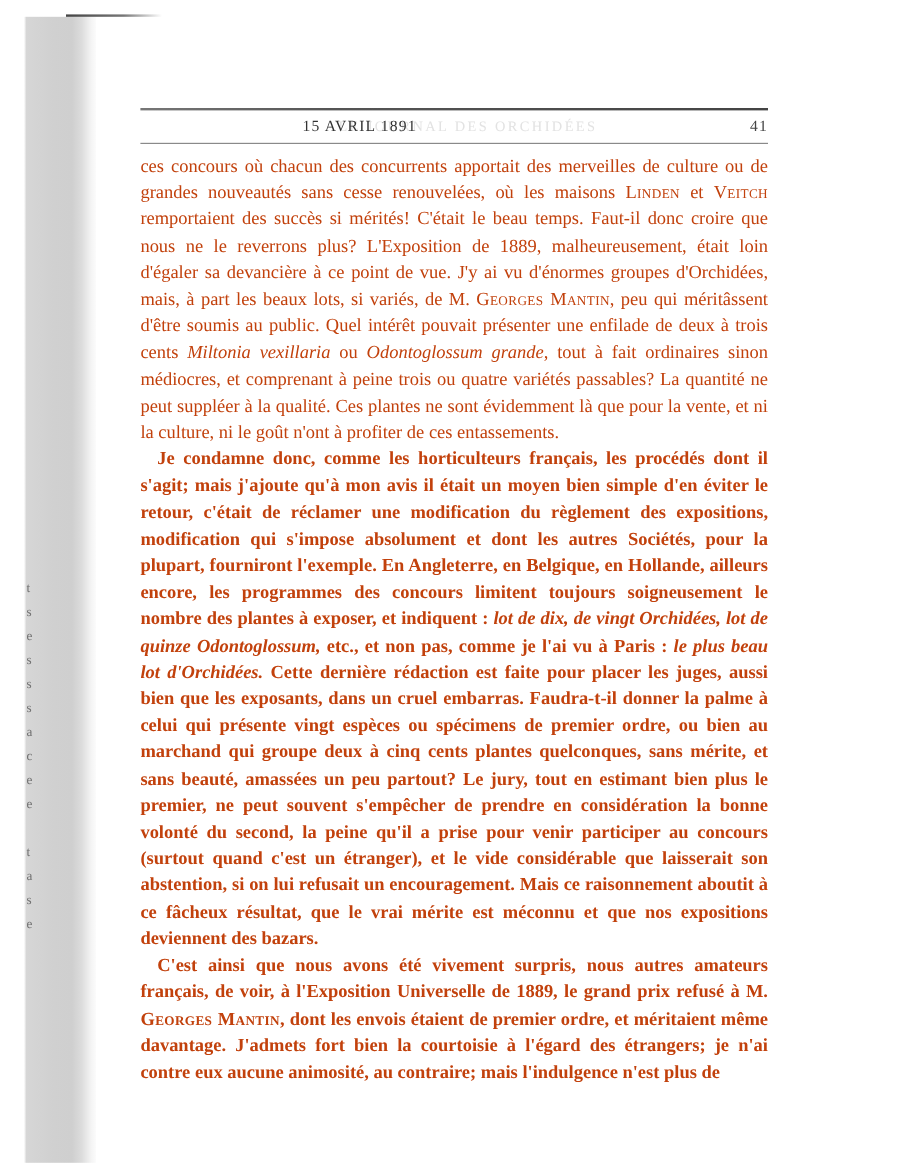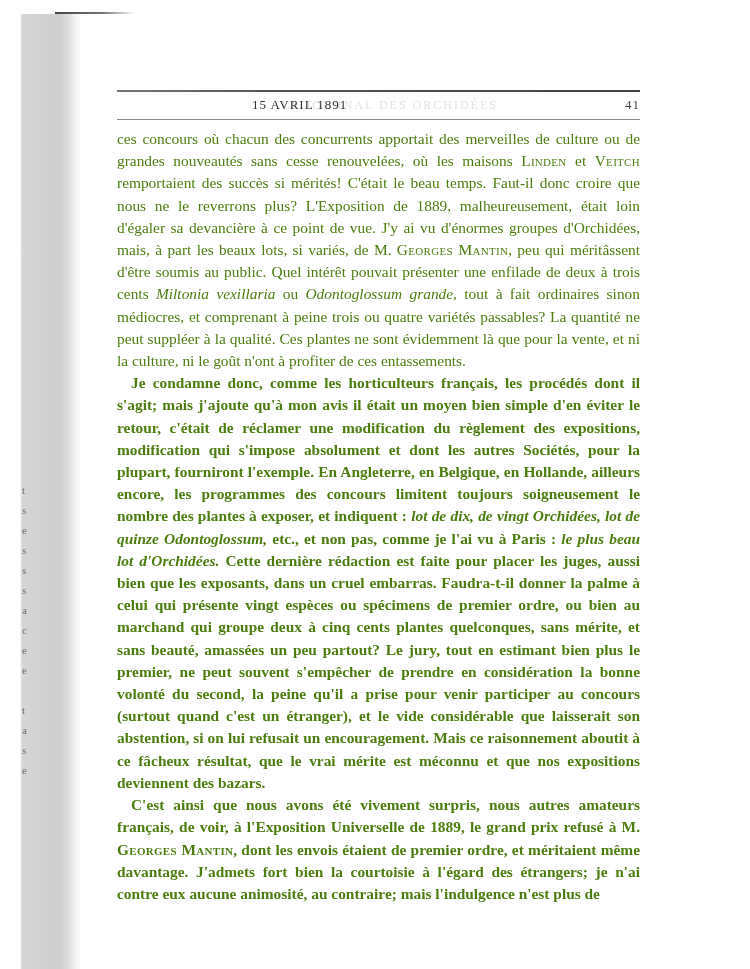--- a/index.html
+++ b/index.html
@@ -92,21 +92,21 @@
       height: 1px;
       background: #8a8a8a;
       margin-top: 3px;
       width: 523px;
     }
     .body-text {
       margin-top: 8px;
       font-size: 15.4px;
       line-height: 22.2px;
       text-align: justify;
-      color: #4d7c0f;
+      color: #c2410c;
     }
     .body-text p {
       margin: 0;
       text-indent: 0;
     }
     .body-text p.indent {
       text-indent: 14px;
       font-weight: bold;
     }
     .sc {

